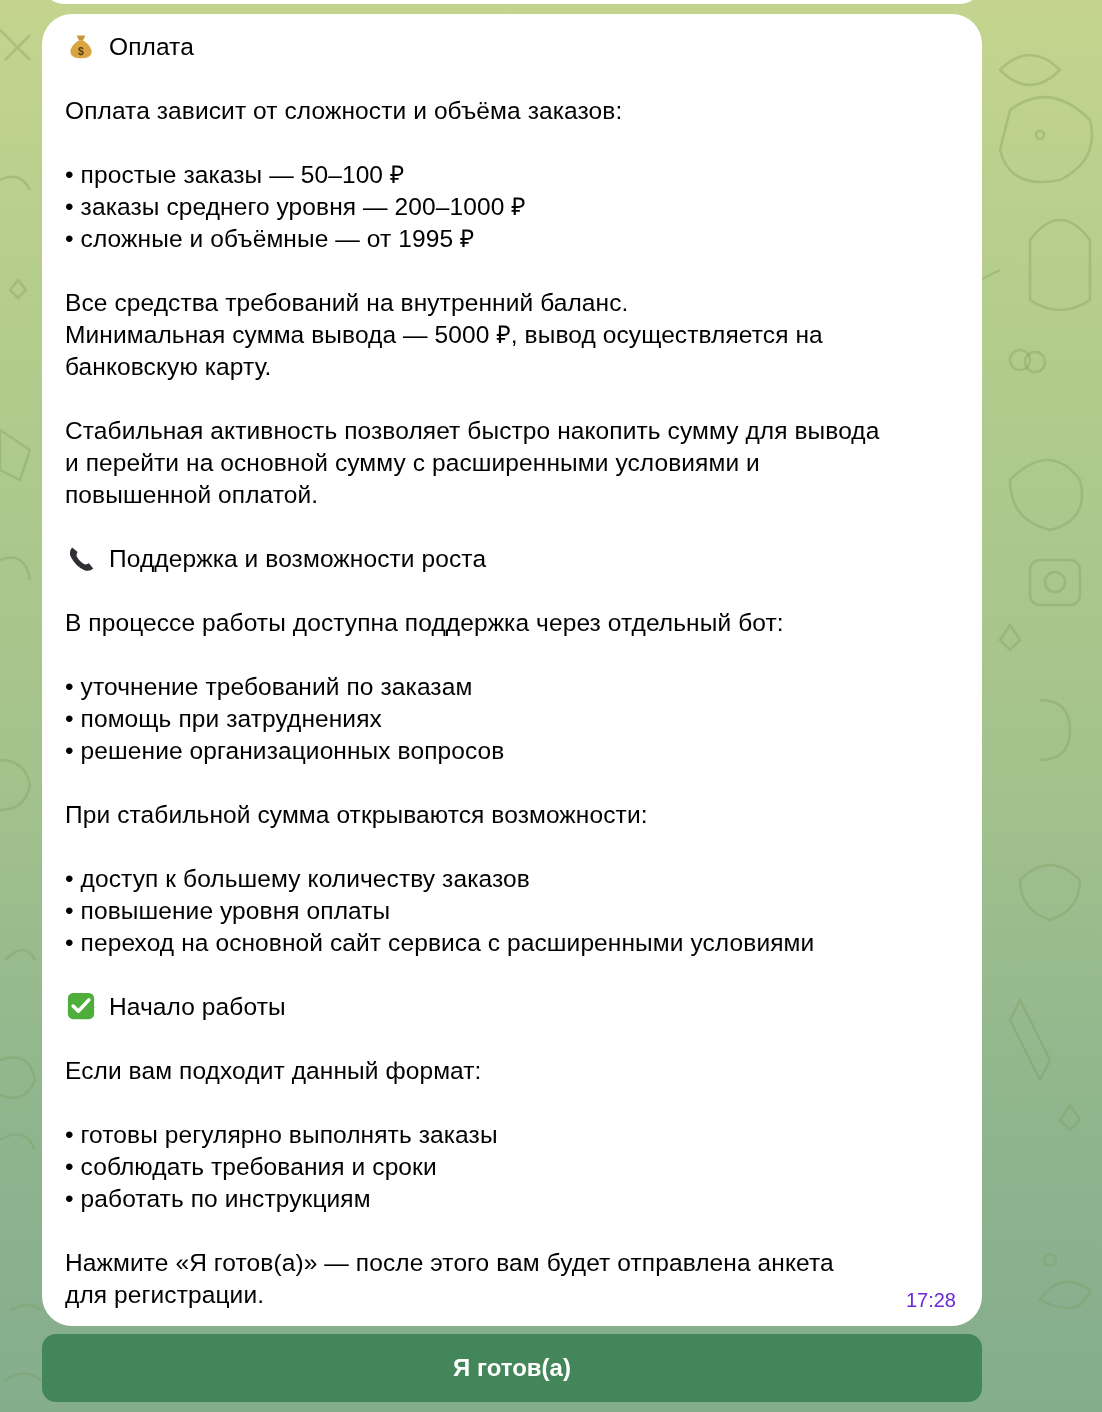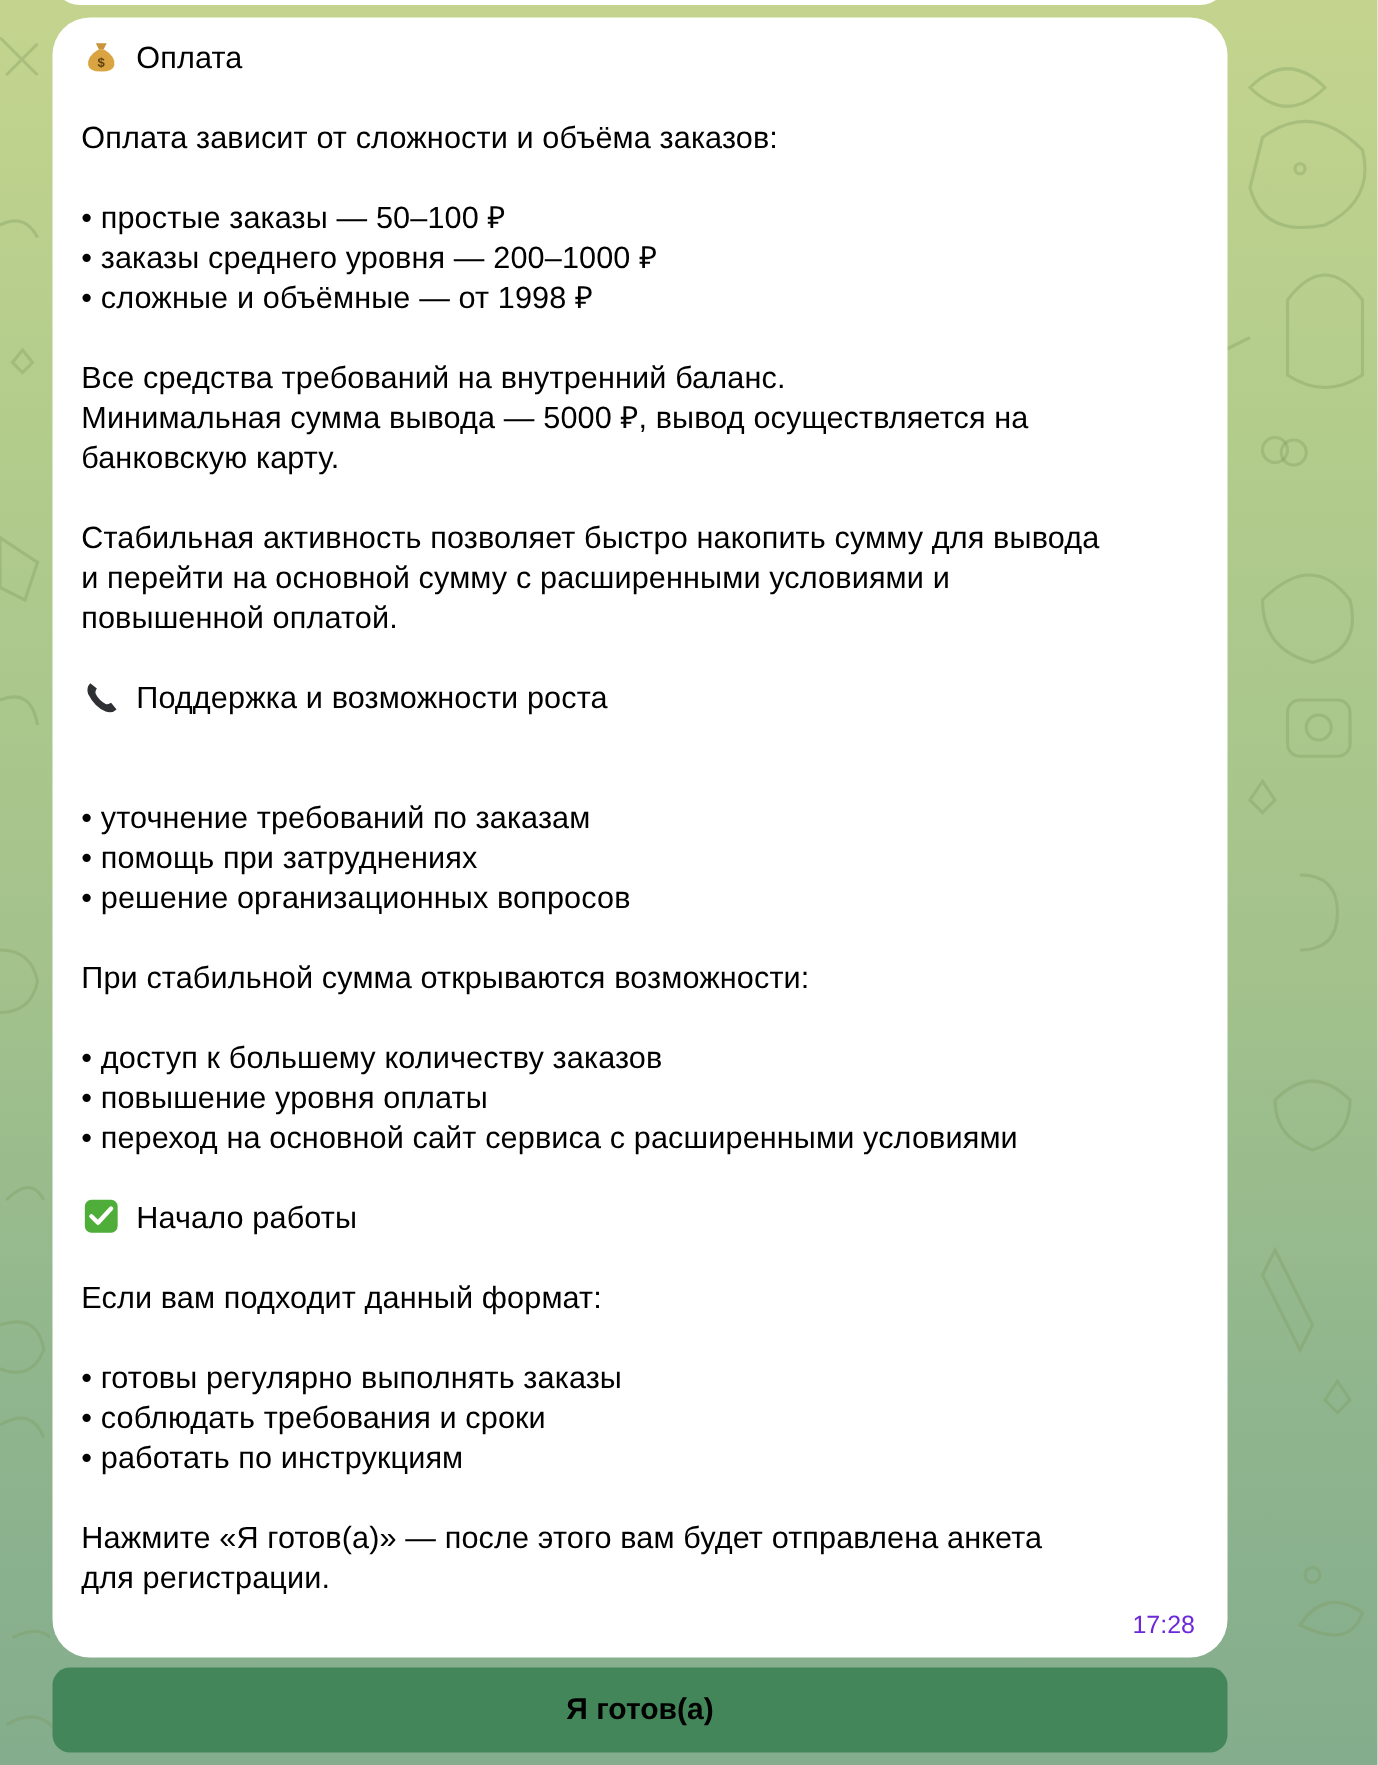--- a/index.html
+++ b/index.html
@@ -18,21 +18,21 @@
       background: #ffffff; border-radius: 30px; box-sizing: border-box;
       padding: 17px 22px 0 23px; color: #000;
     }
     .line { font-size: 24.5px; line-height: 32px; white-space: pre; min-height: 32px; letter-spacing: 0.1px; }
     .emoji { display: inline-block; width: 32px; height: 28px; vertical-align: -5px; margin-right: 12px; }
     .time {
       position: absolute; right: 26px; bottom: 14px; font-size: 20px; color: #6d28d9;
     }
     .btn {
       position: absolute; left: 42px; top: 1334px; width: 940px; height: 68px;
-      background: #43865a; border-radius: 14px; color: #000000;
+      background: #43865a; border-radius: 14px; color: #ffffff;
       display: flex; align-items: center; justify-content: center;
       font-size: 24px; font-weight: bold; cursor: pointer;
     }
   </style>
 </head>
 <body>
 
 <svg class="doodles" width="1102" height="1412" viewBox="0 0 1102 1412" fill="none" stroke="#7f9a5e" stroke-opacity="0.35" stroke-width="2.5">
   <path d="M1000 70 q30 -30 60 0 q-30 30 -60 0z"></path>
   <path d="M1010 110 q40 -30 80 10 q10 40 -30 60 q-50 10 -60 -30z"></path>
@@ -70,34 +70,35 @@
   <div class="line"><svg class="emoji" viewBox="0 0 32 32">
         <path d="M11 4 l10 0 l-3 6 l-4 0z" fill="#c9953a"></path>
         <path d="M13 10 h6 q10 6 9 14 q-1 6 -12 6 q-11 0 -12 -6 q-1 -8 9 -14z" fill="#d9a441"></path>
         <text x="16" y="26" font-size="12" text-anchor="middle" fill="#5a3e0e" font-family="Liberation Sans, sans-serif" font-weight="bold">$</text>
       </svg><span>Оплата</span></div>
   <div class="line"></div>
   <div class="line">Оплата зависит от сложности и объёма заказов:</div>
   <div class="line"></div>
   <div class="line">• простые заказы — 50–100 ₽</div>
   <div class="line">• заказы среднего уровня — 200–1000 ₽</div>
-  <div class="line">• сложные и объёмные — от 1998 ₽</div>
+  <div class="line">• сложные и объёмные — от 1995 ₽</div>
   <div class="line"></div>
   <div class="line">Все средства требований на внутренний баланс.</div>
   <div class="line">Минимальная сумма вывода — 5000 ₽, вывод осуществляется на</div>
   <div class="line">банковскую карту.</div>
   <div class="line"></div>
   <div class="line">Стабильная активность позволяет быстро накопить сумму для вывода</div>
   <div class="line">и перейти на основной сумму с расширенными условиями и</div>
   <div class="line">повышенной оплатой.</div>
   <div class="line"></div>
   <div class="line"><svg class="emoji" viewBox="0 0 32 32">
         <path d="M6 4 q-4 4 -2 10 q6 12 16 16 q6 2 10 -2 l-5 -6 q-3 2 -5 1 q-6 -3 -9 -9 q-1 -2 1 -5z" fill="#2f3033"></path>
       </svg><span>Поддержка и возможности роста</span></div>
   <div class="line"></div>
+  <div class="line">В процессе работы доступна поддержка через отдельный бот:</div>
   <div class="line"></div>
   <div class="line">• уточнение требований по заказам</div>
   <div class="line">• помощь при затруднениях</div>
   <div class="line">• решение организационных вопросов</div>
   <div class="line"></div>
   <div class="line">При стабильной сумма открываются возможности:</div>
   <div class="line"></div>
   <div class="line">• доступ к большему количеству заказов</div>
   <div class="line">• повышение уровня оплаты</div>
   <div class="line">• переход на основной сайт сервиса с расширенными условиями</div>

